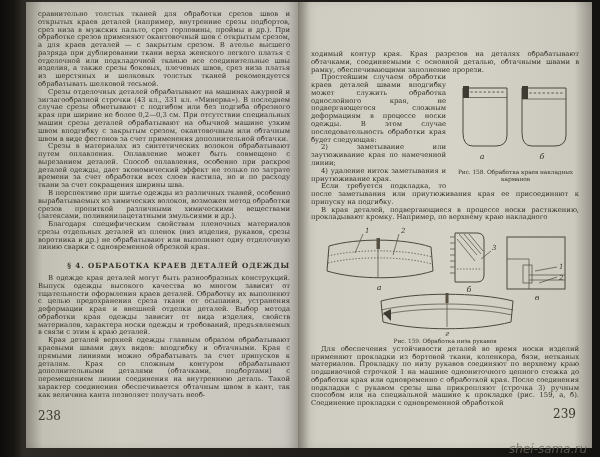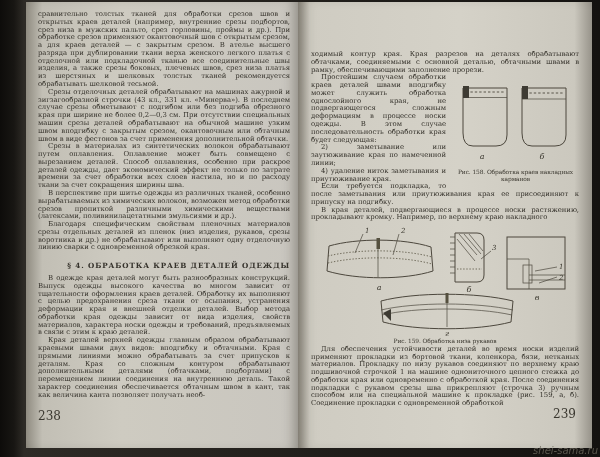--- a/index.html
+++ b/index.html
@@ -29,22 +29,22 @@
   .fig159{clear:both;width:252px;margin:3px auto 1px;text-align:center;}
   .figcap{font-size:5.9px;line-height:6.6px;text-align:center;margin-top:1px;
     color:#3a372f;letter-spacing:-0.1px;}
   svg{display:block;margin:0 auto;}
   .stroke{fill:none;stroke:#4c473d;stroke-width:1;}
   .thin{fill:none;stroke:#4c473d;stroke-width:.7;}
   .dash{fill:none;stroke:#4c473d;stroke-width:.9;stroke-dasharray:2.4 2;}
   .stitch{fill:none;stroke:#55503f;stroke-width:.8;stroke-dasharray:1.4 1.7;}
   .figlbl{font-family:"DejaVu Serif",serif;font-style:italic;font-size:8px;fill:#3c3930;}
   .fignum{font-family:"DejaVu Serif",serif;font-style:italic;font-size:7px;fill:#3c3930;}
-  .watermark{position:absolute;right:2px;bottom:1px;font-family:"DejaVu Sans",sans-serif;
-    font-style:italic;font-size:10px;color:#6b675c;opacity:.8;}
+  .watermark{position:absolute;right:13px;bottom:1px;font-family:"DejaVu Sans",sans-serif;
+    font-style:italic;font-size:12px;color:#6b675c;opacity:.8;}
 </style>
 </head>
 <body>
 
 <div class="scan">
 
   <div class="page page-left">
     <div class="pagetext">
       <p class="noind">сравнительно толстых тканей для обработки срезов швов и открытых краев деталей (например, внутренние срезы подбортов, срез низа в мужских пальто, срез горловины, проймы и др.). При обработке срезов применяют окантовочный шов с открытым срезом, а для краев деталей — с закрытым срезом. В ателье высшего разряда при дублировании ткани верха женского легкого платья с отделочной или подкладочной тканью все соединительные швы изделия, а также срезы боковых, плечевых швов, срез низа платья из шерстяных и шелковых толстых тканей рекомендуется обрабатывать шелковой тесьмой.</p>
       <p>Срезы отделочных деталей обрабатывают на машинах ажурной и зигзагообразной строчки (43 кл., 331 кл. «Минерва»). В последнем случае срезы обметывают с подгибом или без подгиба обрезного края при ширине не более 0,2—0,3 см. При отсутствии специальных машин срезы деталей обрабатывают на обычной машине узким швом вподгибку с закрытым срезом, окантовочным или обтачным швом в виде фестонов за счет применения дополнительной обтачки.</p>

